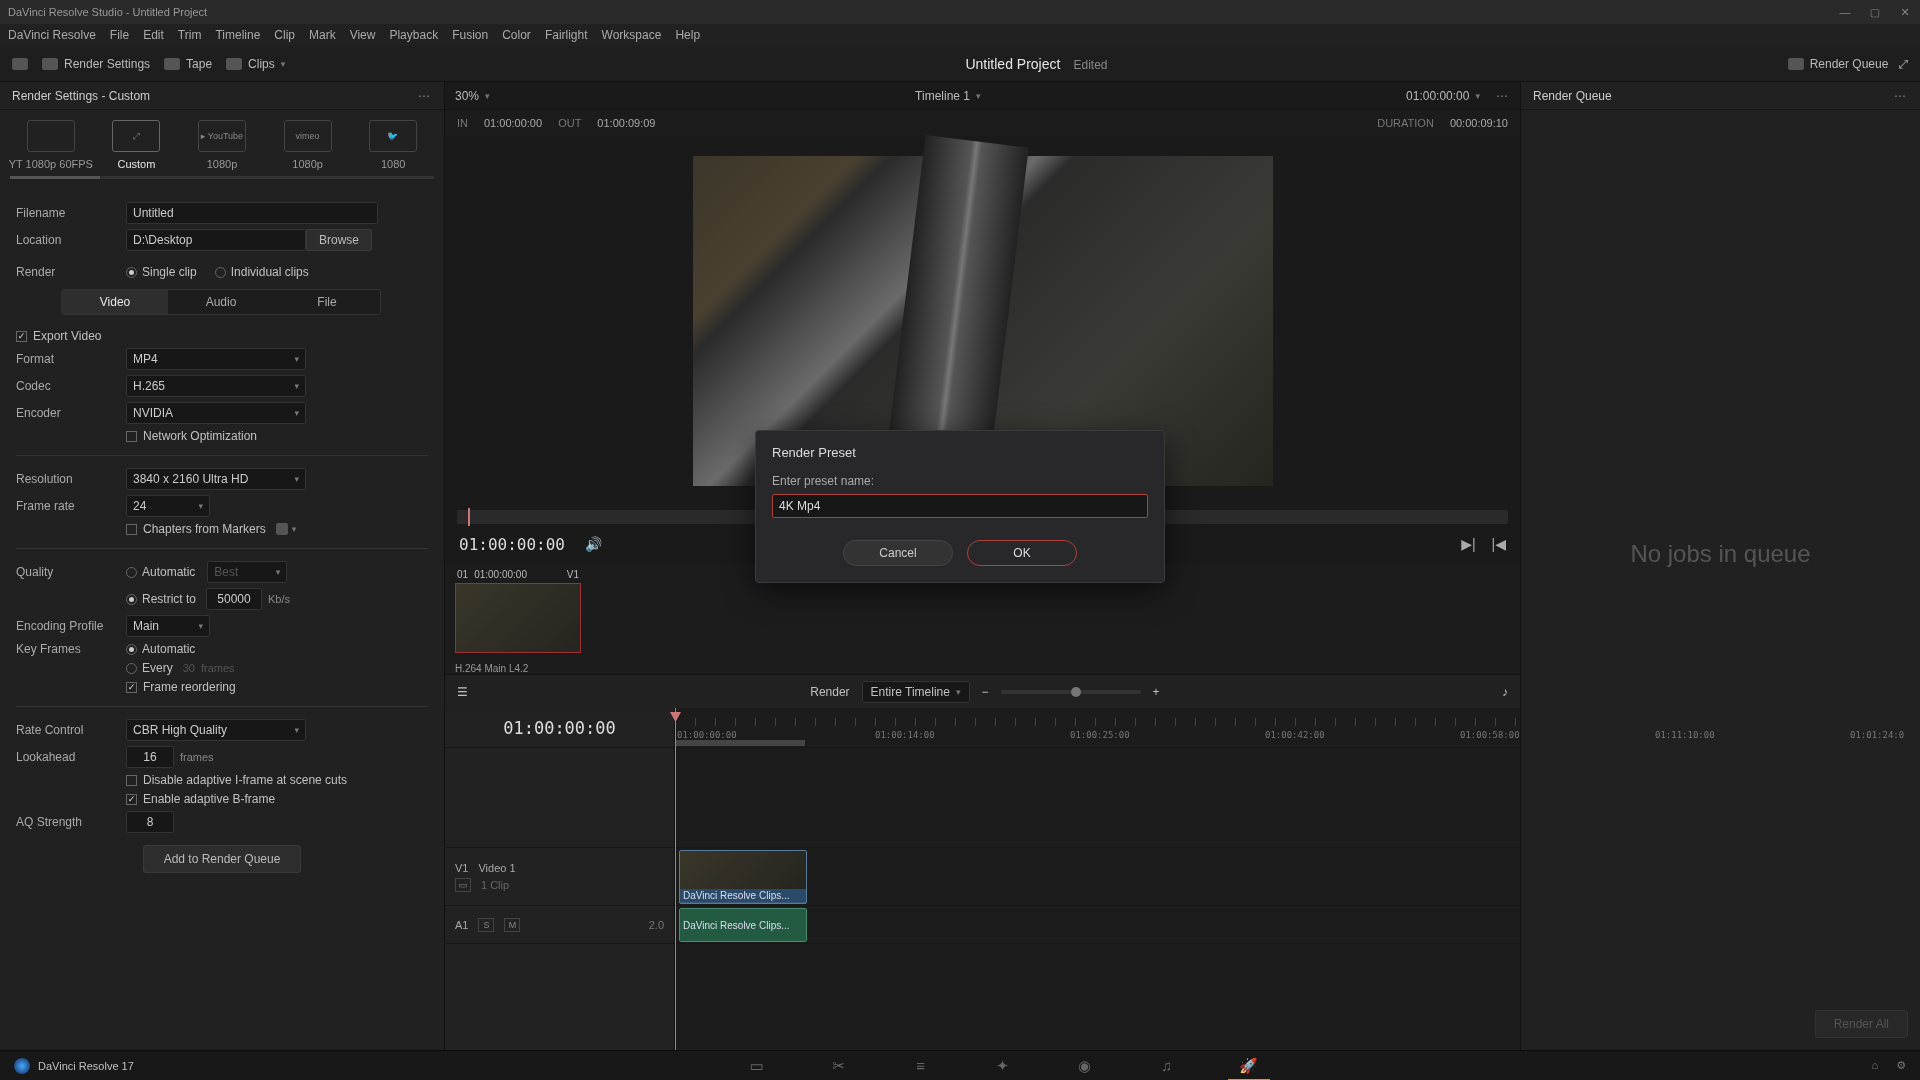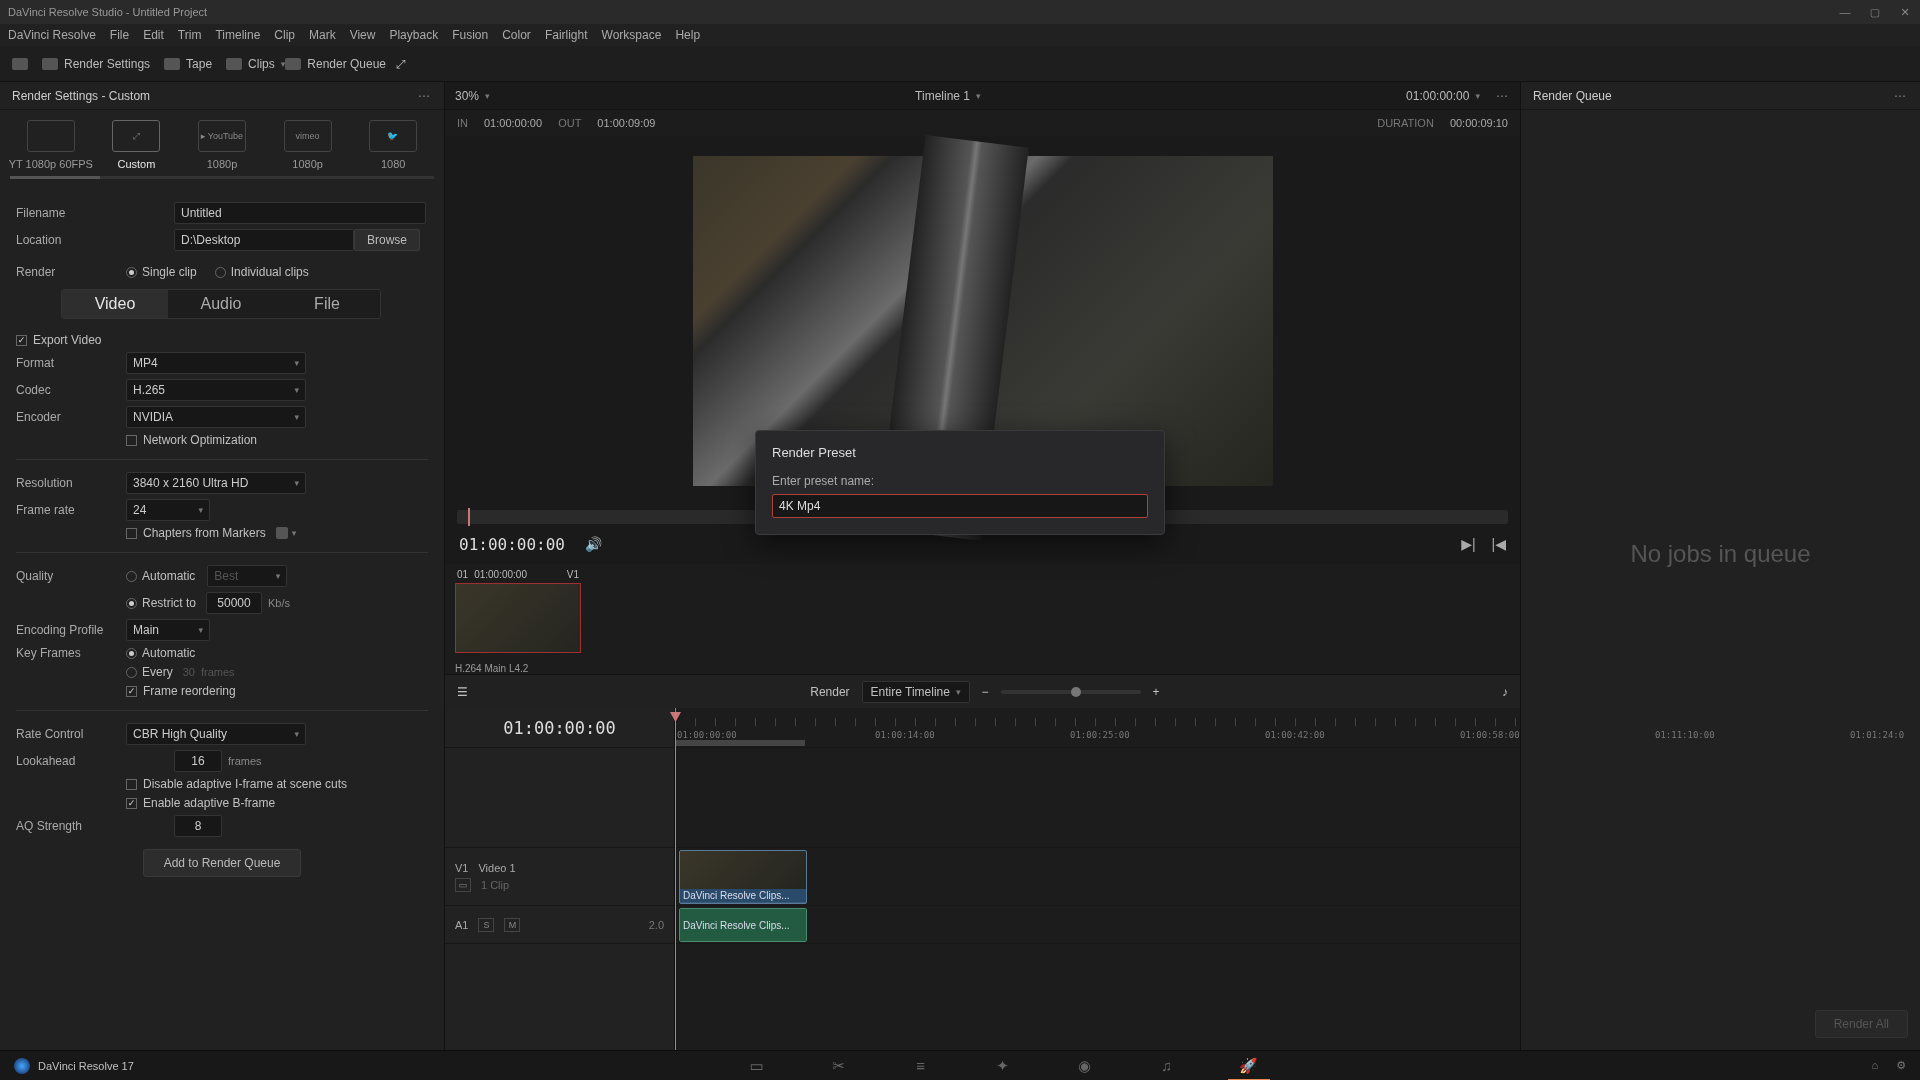--- a/index.html
+++ b/index.html
@@ -28,30 +28,30 @@
 .preset.active { color:#e5e5e5; }
 .preset-icon { width:48px; height:32px; border:1px solid #444; border-radius:3px; display:flex; align-items:center; justify-content:center; color:#888; font-size:9px; }
 .preset-icon.cust { border:1px solid #666; }
 .preset-scroll{ height:3px; background:#333; margin:6px 10px 10px; position:relative;}
 .preset-scroll-thumb{ position:absolute; left:0; width:90px; height:3px; background:#555;}
 
 .settings { flex:1; overflow-y:auto; padding:8px 16px 12px; position:relative; }
 .settings::-webkit-scrollbar{width:8px;} .settings::-webkit-scrollbar-thumb{background:#3a3a3a;}
 .form-row { display:flex; align-items:center; margin:5px 0; font-size:12px; }
 .form-label { width:110px; text-align:left; padding-right:10px; color:#aaa; }
-.form-input { background:#171717; border:1px solid #333; color:#ccc; padding:3px 6px; height:22px; font-size:12px; border-radius:2px;margin-left:48px; }
+.form-input { background:#171717; border:1px solid #333; color:#ccc; padding:3px 6px; height:22px; font-size:12px; border-radius:2px; }
 .form-select { background:#171717; border:1px solid #333; color:#ccc; padding:2px 6px; height:22px; font-size:12px; border-radius:2px; position:relative; display:flex; align-items:center; justify-content:space-between; cursor:pointer;}
 .chev { font-size:9px; color:#777; }
 .browse-btn { background:#2d2d2d; border:1px solid #3a3a3a; color:#bbb; padding:3px 12px; height:22px; border-radius:2px; cursor:pointer; font-size:12px;}
 .radio { width:11px; height:11px; border-radius:50%; border:1px solid #666; display:inline-block; margin-right:5px; position:relative; }
 .radio.on::after { content:''; position:absolute; inset:2px; background:#ccc; border-radius:50%; }
 .chk { width:11px; height:11px; border:1px solid #666; display:inline-flex; margin-right:6px; align-items:center; justify-content:center; font-size:9px; color:#ddd;}
 .chk.on::after{content:'✓';}
 .tabs { display:flex; border:1px solid #333; border-radius:3px; overflow:hidden; margin:10px 0 14px 45px; width:320px; }
-.tab { flex:1; text-align:center; padding:5px 0; color:#aaa; cursor:pointer; background:#1d1d1d; font-size:16px; }
+.tab { flex:1; text-align:center; padding:5px 0; color:#aaa; cursor:pointer; background:#1d1d1d; font-size:12px; }
 .tab.active { background:#2e2e2e; color:#e5e5e5; }
 .divider { height:1px; background:#333; margin:12px 0; }
 .unit { color:#888; margin-left:6px; font-size:11px; }
 .add-queue { background:#2d2d2d; border:1px solid #3a3a3a; color:#bbb; padding:6px 20px; border-radius:3px; cursor:pointer; display:block; margin:12px auto 4px; font-size:12px;}
 .disabled { color:#555; }
 
 .center-panel { flex:1; background:#1a1a1a; display:flex; flex-direction:column; }
 .viewer-header { height:28px; display:flex; align-items:center; padding:0 10px; color:#bbb; font-size:12px; border-bottom:1px solid #141414; }
 .vh-left { display:flex; align-items:center; gap:6px; }
 .vh-center{ flex:1; text-align:center; display:flex; justify-content:center; gap:6px; align-items:center;}
@@ -167,20 +167,24 @@
     <div class="tb-item">
         <div class="tb-icon"></div>
         <span>Tape</span>
       </div>
     <div class="tb-item">
         <div class="tb-icon"></div>
         <span>Clips</span>
         <span class="chev">▾</span>
       </div>
   </div>
+  <div class="toolbar-center">
+    <span class="project-title">Untitled Project</span>
+    <span class="edited">Edited</span>
+  </div>
   <div class="toolbar-right">
     <div class="tb-item">
         <div class="tb-icon"></div>
         <span>Render Queue</span>
       </div>
     <div class="tb-item">⤢</div>
   </div>
 </div>
 
 <div class="main">
@@ -530,14 +534,18 @@
     <span>⌂</span>
     <span>⚙</span>
   </div>
 </div>
 
 <div class="modal-overlay">
   <div class="modal">
     <div class="modal-title">Render Preset</div>
     <div class="modal-label">Enter preset name:</div>
     <input class="modal-input" value="4K Mp4" style="">
+    <div class="modal-btns">
+      <div class="m-btn m-cancel">Cancel</div>
+      <div class="m-btn m-ok">OK</div>
+    </div>
   </div>
 </div>
 
 </body></html>

